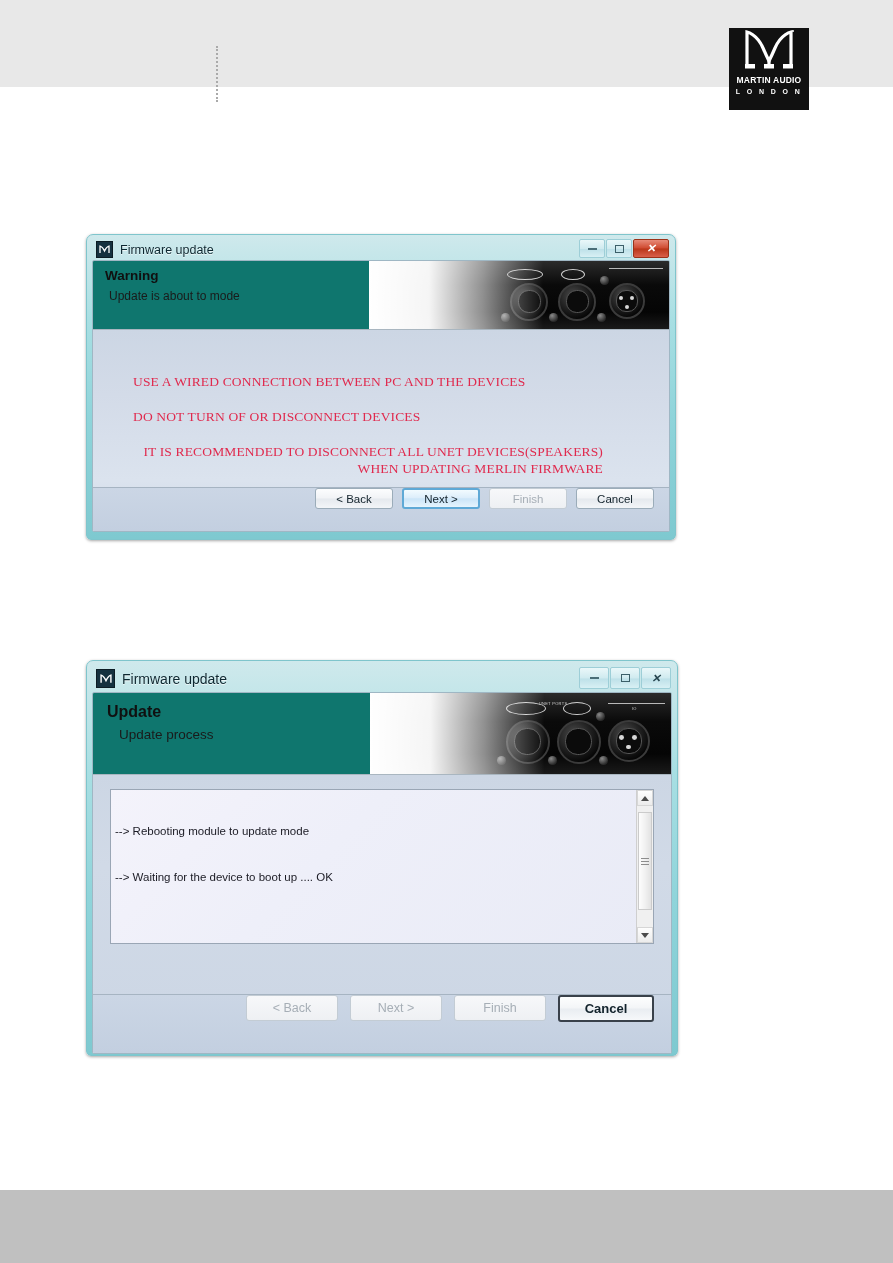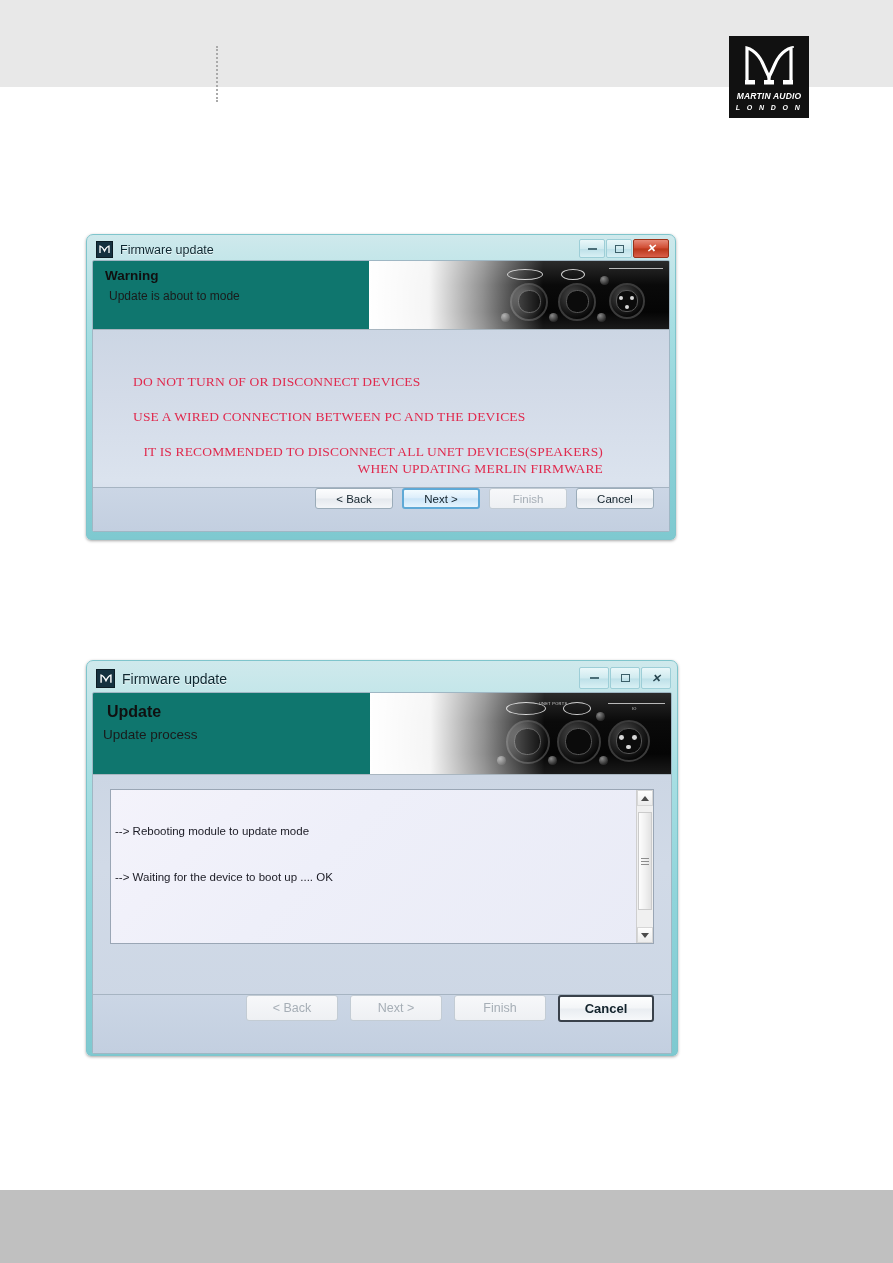--- a/index.html
+++ b/index.html
@@ -31,30 +31,28 @@
   .dotted-rule {
     position: absolute;
     left: 216px; top: 46px;
     width: 0; height: 56px;
     border-left: 2px dotted #aaaaaa;
   }
 
   
   .logo {
     position: absolute;
-    left: 729px; top: 36px;
+    left: 729px; top: 28px;
     width: 80px; height: 82px;
     background: #111111;
     display: flex;
     flex-direction: column;
     align-items: center;
     justify-content: flex-start;
     box-sizing: border-box;
-    padding-top: 8px;
-    font-style: italic;
   }
   .logo-mark { width: 52px; height: 44px; }
   .logo-name {
     color: #ffffff;
     font-size: 8.5px;
     font-weight: bold;
     letter-spacing: .2px;
     margin-top: 4px;
     line-height: 1;
   }
@@ -428,22 +426,22 @@
         <div class="screw" style="left:44%; top:76%;"></div>
         <div class="screw" style="left:60%; top:76%;"></div>
         <div class="screw" style="left:76%; top:76%;"></div>
         <div class="screw" style="left:77%; top:22%;"></div>
         <div class="fade"></div>
       </div>
     </div>
 
     <div class="content-area-1" style="height:215px;">
       <div class="warn-list">
+        <div class="warn-line">USE A WIRED CONNECTION BETWEEN PC AND THE DEVICES</div>
         <div class="warn-line">DO NOT TURN OF OR DISCONNECT DEVICES</div>
-        <div class="warn-line">USE A WIRED CONNECTION BETWEEN PC AND THE DEVICES</div>
         <div class="warn-line" style="max-width:470px;">IT IS RECOMMENDED TO DISCONNECT ALL UNET DEVICES(SPEAKERS) WHEN UPDATING MERLIN FIRMWARE</div>
       </div>
     </div>
 
     <div class="footer" style="height:44px;">
       <div class="footer-inner">
         <span class="btn" style="width:78px;height:21px;">&lt; Back</span>
         <span class="btn default-focus" style="width:78px;height:21px;">Next &gt;</span>
         <span class="btn disabled" style="width:78px;height:21px;">Finish</span>
         <span class="btn" style="width:78px;height:21px;">Cancel</span>
@@ -471,21 +469,21 @@
       <span class="win-btn" style="width:30px;height:22px;">
           <i class="glyph-x">✕</i>
         </span>
     </span>
   </div>
 
   <div class="win-body">
 
     <div class="banner" style="height:81px;">
       <div class="banner-heading" style="left:14px; top:10px; font-size:16px;">Update</div>
-      <div class="banner-sub" style="left:10px; top:34px; font-size:13.5px;">Update process</div>
+      <div class="banner-sub" style="left:26px; top:34px; font-size:13.5px;">Update process</div>
       <div class="banner-photo">
         <div class="panel"></div>
         <div class="ellipse-lbl" style="left:45%; top:11%; width:38px; height:11px;"></div>
         <div class="ellipse-lbl" style="left:64%; top:11%; width:26px; height:11px;"></div>
         <div class="tiny-text" style="left:56%; top:10%;">UNET PORTS</div>
         <div class="tiny-text" style="left:87%; top:16%;">IO</div>
         <div class="plate-line" style="left:79%; top:12%; width:19%;"></div>
         <div class="xlr" style="left:45%; top:33%; width:44px; height:44px;">
             <i class="bore"></i>
           </div>

